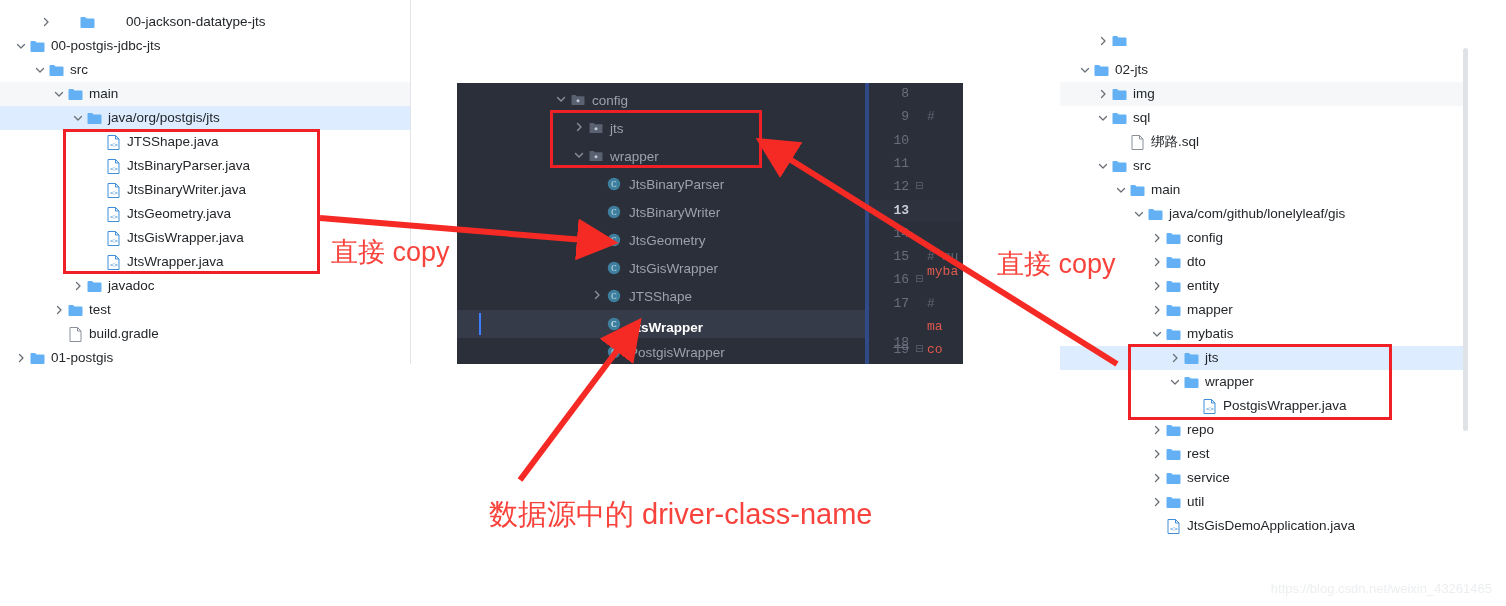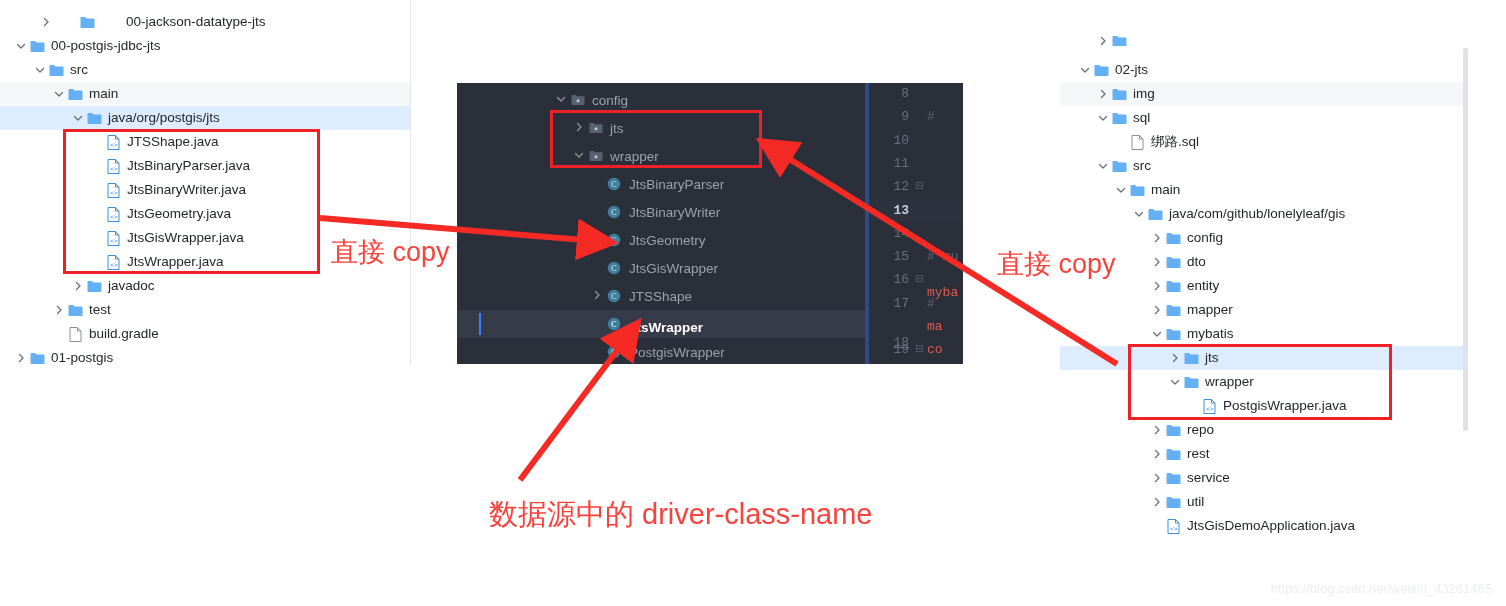--- a/index.html
+++ b/index.html
@@ -425,21 +425,21 @@
       <div class="ln-hl" style="top: 116.5px;"></div>
       <div class="ln cur" style="top: 119.5px;">13</div>
       <div class="ln" style="top: 142.8px;">14</div>
       <div class="ln" style="top: 166.1px;">15</div>
       <div class="ln" style="top: 189.4px;">16</div>
       <div class="ln" style="top: 212.7px;">17</div>
       <div class="ln" style="top: 252px; text-decoration: underline;">18</div>
       <div class="ln" style="top: 259.3px;">19</div>
       <div class="code c-com" style="top: 26.3px;">#</div>
       <div class="code c-com" style="top: 166.1px;"># mu</div>
-      <div class="code c-key" style="top: 202px;">myba</div>
+      <div class="code c-key" style="top: 181px;">myba</div>
       <div class="code c-com" style="top: 212.7px;">#</div>
       <div class="code c-key" style="top: 236px;">ma</div>
       <div class="code c-key" style="top: 259.3px;">co</div>
       <div class="fold" style="top: 97.2px;">⊟</div>
       <div class="fold" style="top: 190.4px;">⊟</div>
       <div class="fold" style="top: 260.3px;">⊟</div>
     </div>
 </div>
 
 <div class="panel" id="right-panel">

